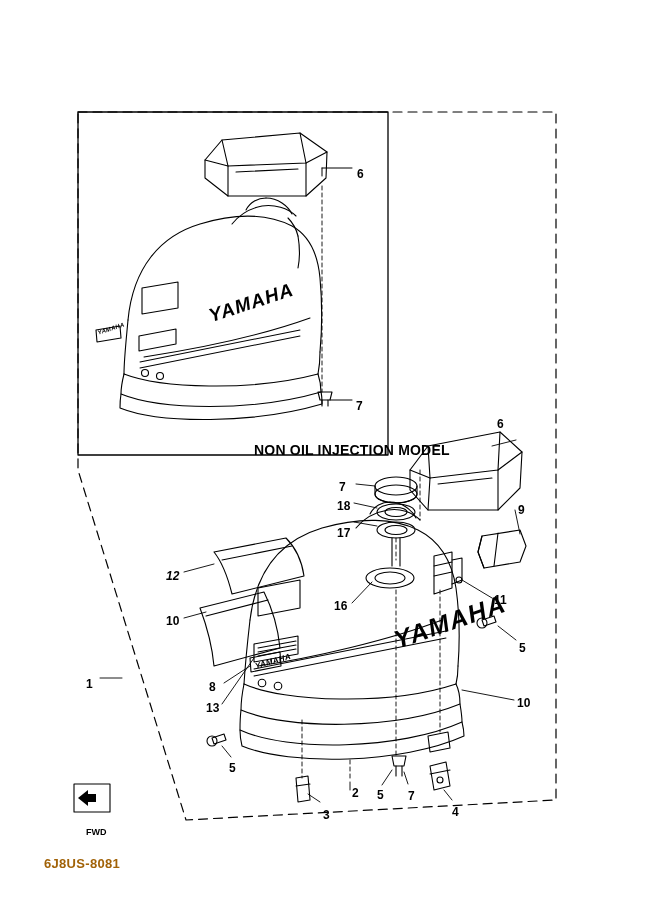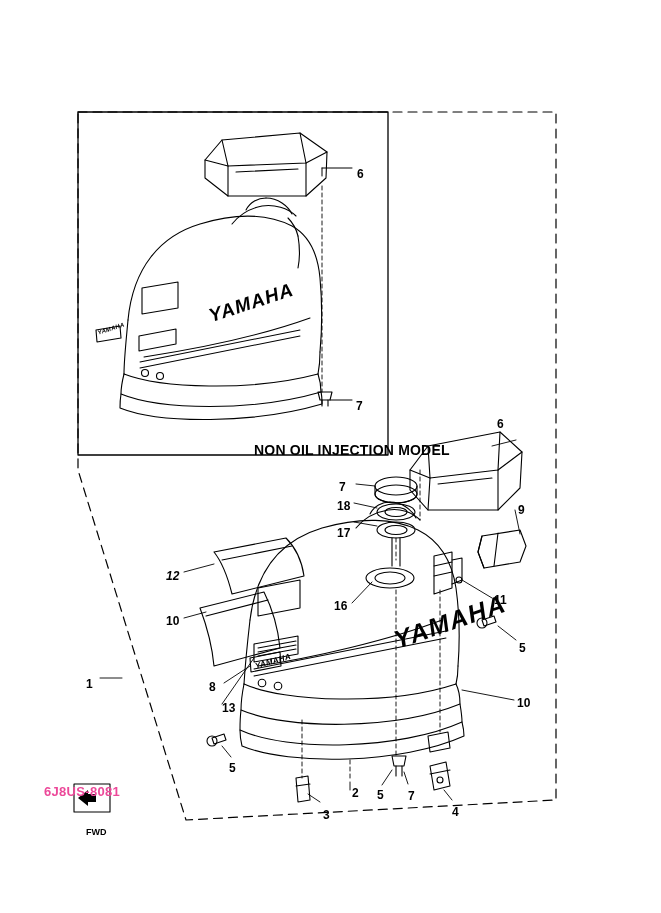--- a/index.html
+++ b/index.html
@@ -41,26 +41,26 @@
     font-size: 14px;
     font-weight: bold;
     letter-spacing: 0.2px;
     font-family: "Liberation Sans", sans-serif;
     color: #000;
     white-space: nowrap;
   }
   .partno {
     position: absolute;
     left: 44px;
-    top: 784px;
+    top: 856px;
     font-size: 13px;
     font-weight: bold;
     font-family: "Liberation Sans", sans-serif;
     letter-spacing: 0.3px;
-    color: #ec4899;
+    color: #a16207;
   }
   .fwd-text {
     position: absolute;
     font-size: 9px;
     font-weight: bold;
     font-family: "Liberation Sans", sans-serif;
     color: #000;
     left: 86px;
     top: 827px;
   }
@@ -326,20 +326,20 @@
   <div class="callout" id="co-c6" style="left: 357px; top: 168px;">6</div>
   <div class="callout" id="co-c6b" style="left: 497px; top: 418px;">6</div>
   <div class="callout" id="co-c7" style="left: 356px; top: 400px;">7</div>
   <div class="callout" id="co-c7b" style="left: 408px; top: 790px;">7</div>
   <div class="callout" id="co-c8" style="left: 209px; top: 681px;">8</div>
   <div class="callout" id="co-c9" style="left: 518px; top: 504px;">9</div>
   <div class="callout" id="co-c10" style="left: 166px; top: 615px;">10</div>
   <div class="callout" id="co-c10b" style="left: 517px; top: 697px;">10</div>
   <div class="callout" id="co-c11" style="left: 494px; top: 594px;">11</div>
   <div class="callout" id="co-c12" style="left: 166px; top: 570px; font-style: italic;">12</div>
-  <div class="callout" id="co-c13" style="left: 222px; top: 702px;">13</div>
+  <div class="callout" id="co-c13" style="left: 206px; top: 702px;">13</div>
   <div class="callout" id="co-c14" style="left: 334px; top: 600px;">16</div>
   <div class="callout" id="co-c15" style="left: 339px; top: 481px;">7</div>
   <div class="callout" id="co-c16" style="left: 377px; top: 789px;">5</div>
   <div class="callout" id="co-c17" style="left: 337px; top: 519px; margin-top: 8px;">17</div>
   <div class="callout" id="co-c18" style="left: 337px; top: 500px;">18</div>
 
 </div>
 
 </body></html>

